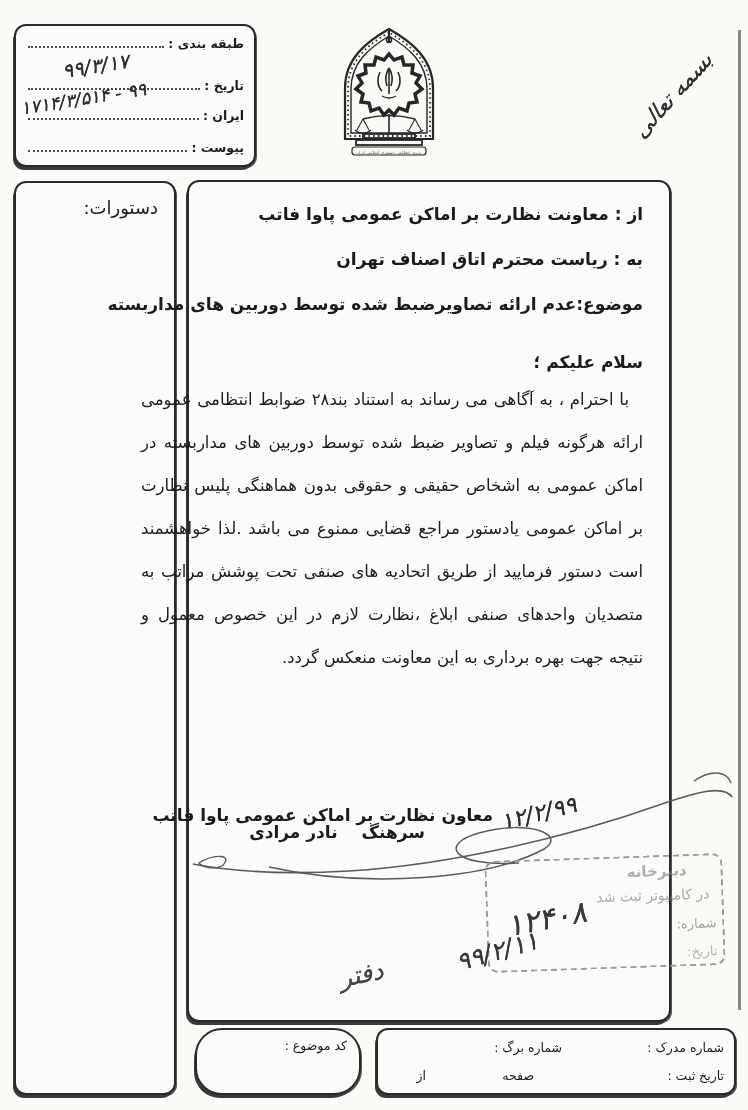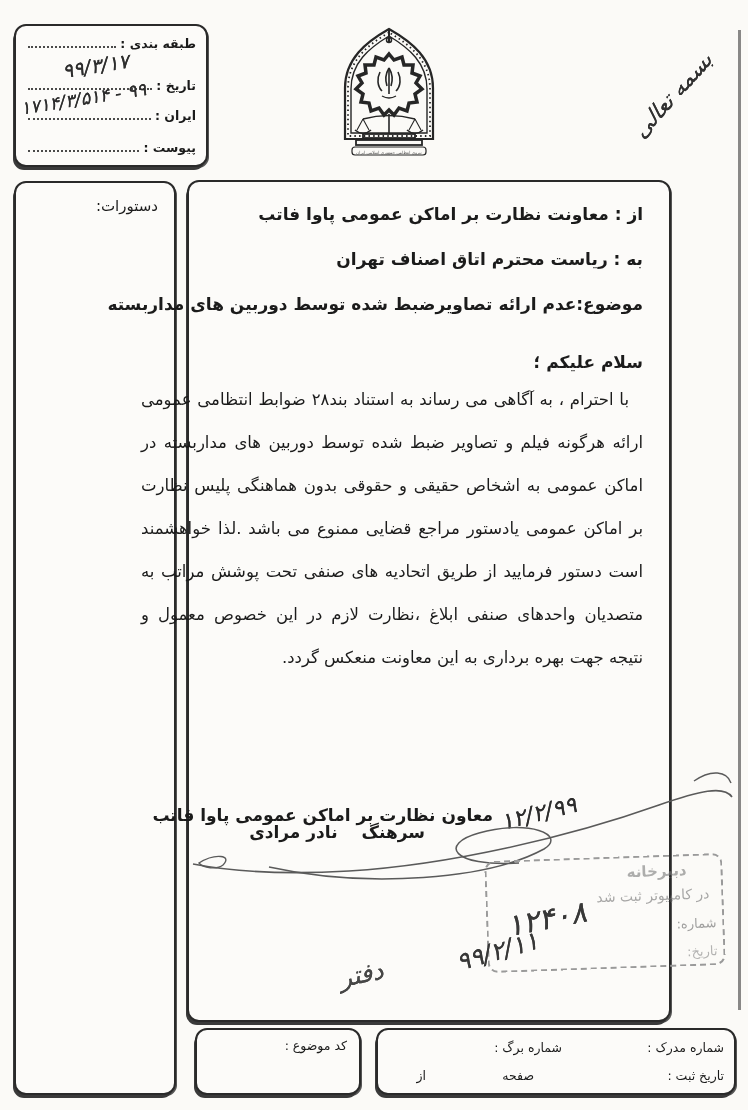--- a/index.html
+++ b/index.html
@@ -13,21 +13,21 @@
     overflow:hidden;
   }
   .box {
     position:absolute;
     border:2px solid #2a2a2a;
     border-radius:12px;
     background:#fcfbf9;
     box-shadow:-2px 4px 0 -1px #3a3a3a, 2px 2px 0 -1px #555;
   }
   
-  .ref-box { left:14px; top:24px; width:194px; height:143px; }
+  .ref-box { left:14px; top:24px; width:242px; height:143px; }
   .ref-row { position:absolute; right:10px; left:12px; display:flex; align-items:flex-end; font-size:12.5px; }
   .ref-label { white-space:nowrap; padding-left:4px; font-weight:bold; }
   .leader { flex:1; border-bottom:2px dotted #4a4a4a; margin-bottom:3px; }
   .hw {
     font-style:italic;
     color:#2d2d2d;
     letter-spacing:1px;
     white-space:nowrap;
     text-shadow:0 0 .5px #444;
   }
@@ -39,21 +39,21 @@
   .bismillah {
     position:absolute; left:618px; top:44px; width:110px; height:100px;
     display:flex; align-items:center; justify-content:center;
   }
   .bismillah span {
     font-size:22px; transform:rotate(-48deg) skewX(-8deg);
     color:#303030; font-style:italic; white-space:nowrap;
   }
   
   .sidebar-box { left:14px; top:181px; width:162px; height:914px; }
-  .sidebar-label { position:absolute; top:14px; right:16px; font-size:15px; }
+  .sidebar-label { position:absolute; top:14px; right:16px; font-size:18px; }
   
   .main-box { left:187px; top:180px; width:484px; height:842px; }
   .head-line { position:absolute; right:26px; font-size:17px; font-weight:bold; white-space:nowrap; }
   .l-from { top:22px; }
   .l-to { top:67px; }
   .l-subject { top:112px; }
   .l-salutation { top:170px; }
   .body-text {
     position:absolute; top:196px; right:26px; width:502px;
     font-size:16.5px; line-height:43px; text-align:justify; text-indent:14px;
@@ -70,21 +70,21 @@
   }
   .stamp-l1 { position:absolute; top:5px; right:34px; font-size:15px; font-weight:bold; opacity:.6; letter-spacing:2px; }
   .stamp-l2 { position:absolute; top:30px; right:12px; font-size:14px; opacity:.65; letter-spacing:1px; }
   .stamp-num-label { position:absolute; top:60px; right:6px; font-size:13px; opacity:.7; }
   .stamp-date-label { position:absolute; top:88px; right:6px; font-size:13px; opacity:.55; }
   .hw-stamp-num { position:absolute; top:40px; left:18px; font-size:30px; transform:rotate(-9deg); direction:ltr; color:#383838; }
   .hw-stamp-date { position:absolute; top:74px; left:-34px; font-size:25px; transform:rotate(-14deg); direction:ltr; color:#383838; }
   .hw-note { position:absolute; left:150px; top:778px; font-size:25px; transform:rotate(-12deg); color:#474747; }
   
   .meta-box { left:376px; top:1028px; width:360px; height:67px; }
-  .code-box { left:195px; top:1028px; width:166px; height:67px; }
+  .code-box { left:195px; top:1028px; width:166px; height:67px;border-radius:27px; }
   .meta-label { position:absolute; font-size:12.5px; white-space:nowrap; }
   .scan-edge { position:absolute; left:738px; top:30px; width:3px; height:980px; background:#4b4b4b; opacity:.65; }
   svg .ink { stroke:#262626; fill:none; }
 </style>
 </head>
 <body>
 
 <div class="box ref-box">
   <div class="ref-row" style="top:10px;">
     <span class="ref-label">طبقه بندی :</span>

